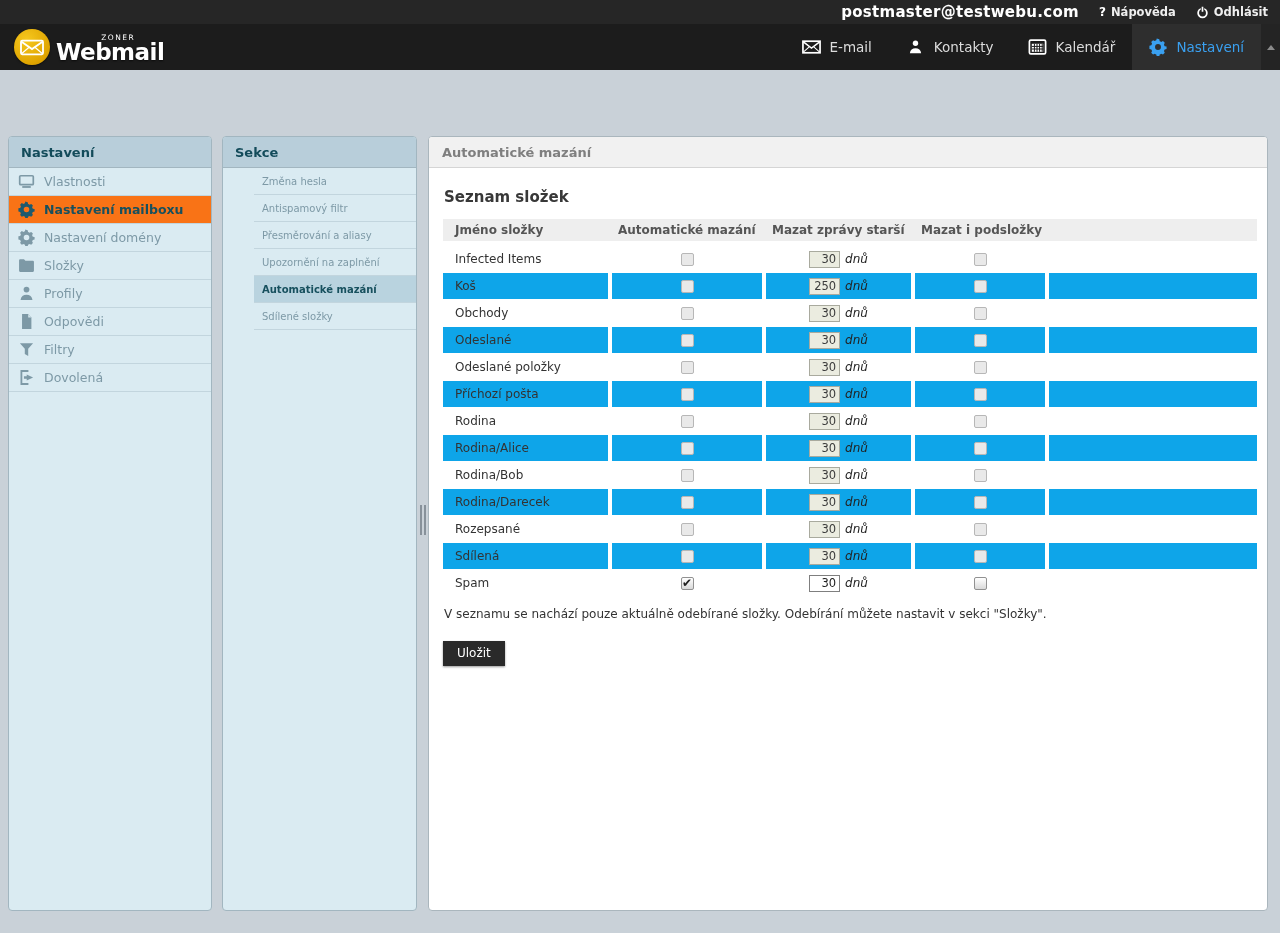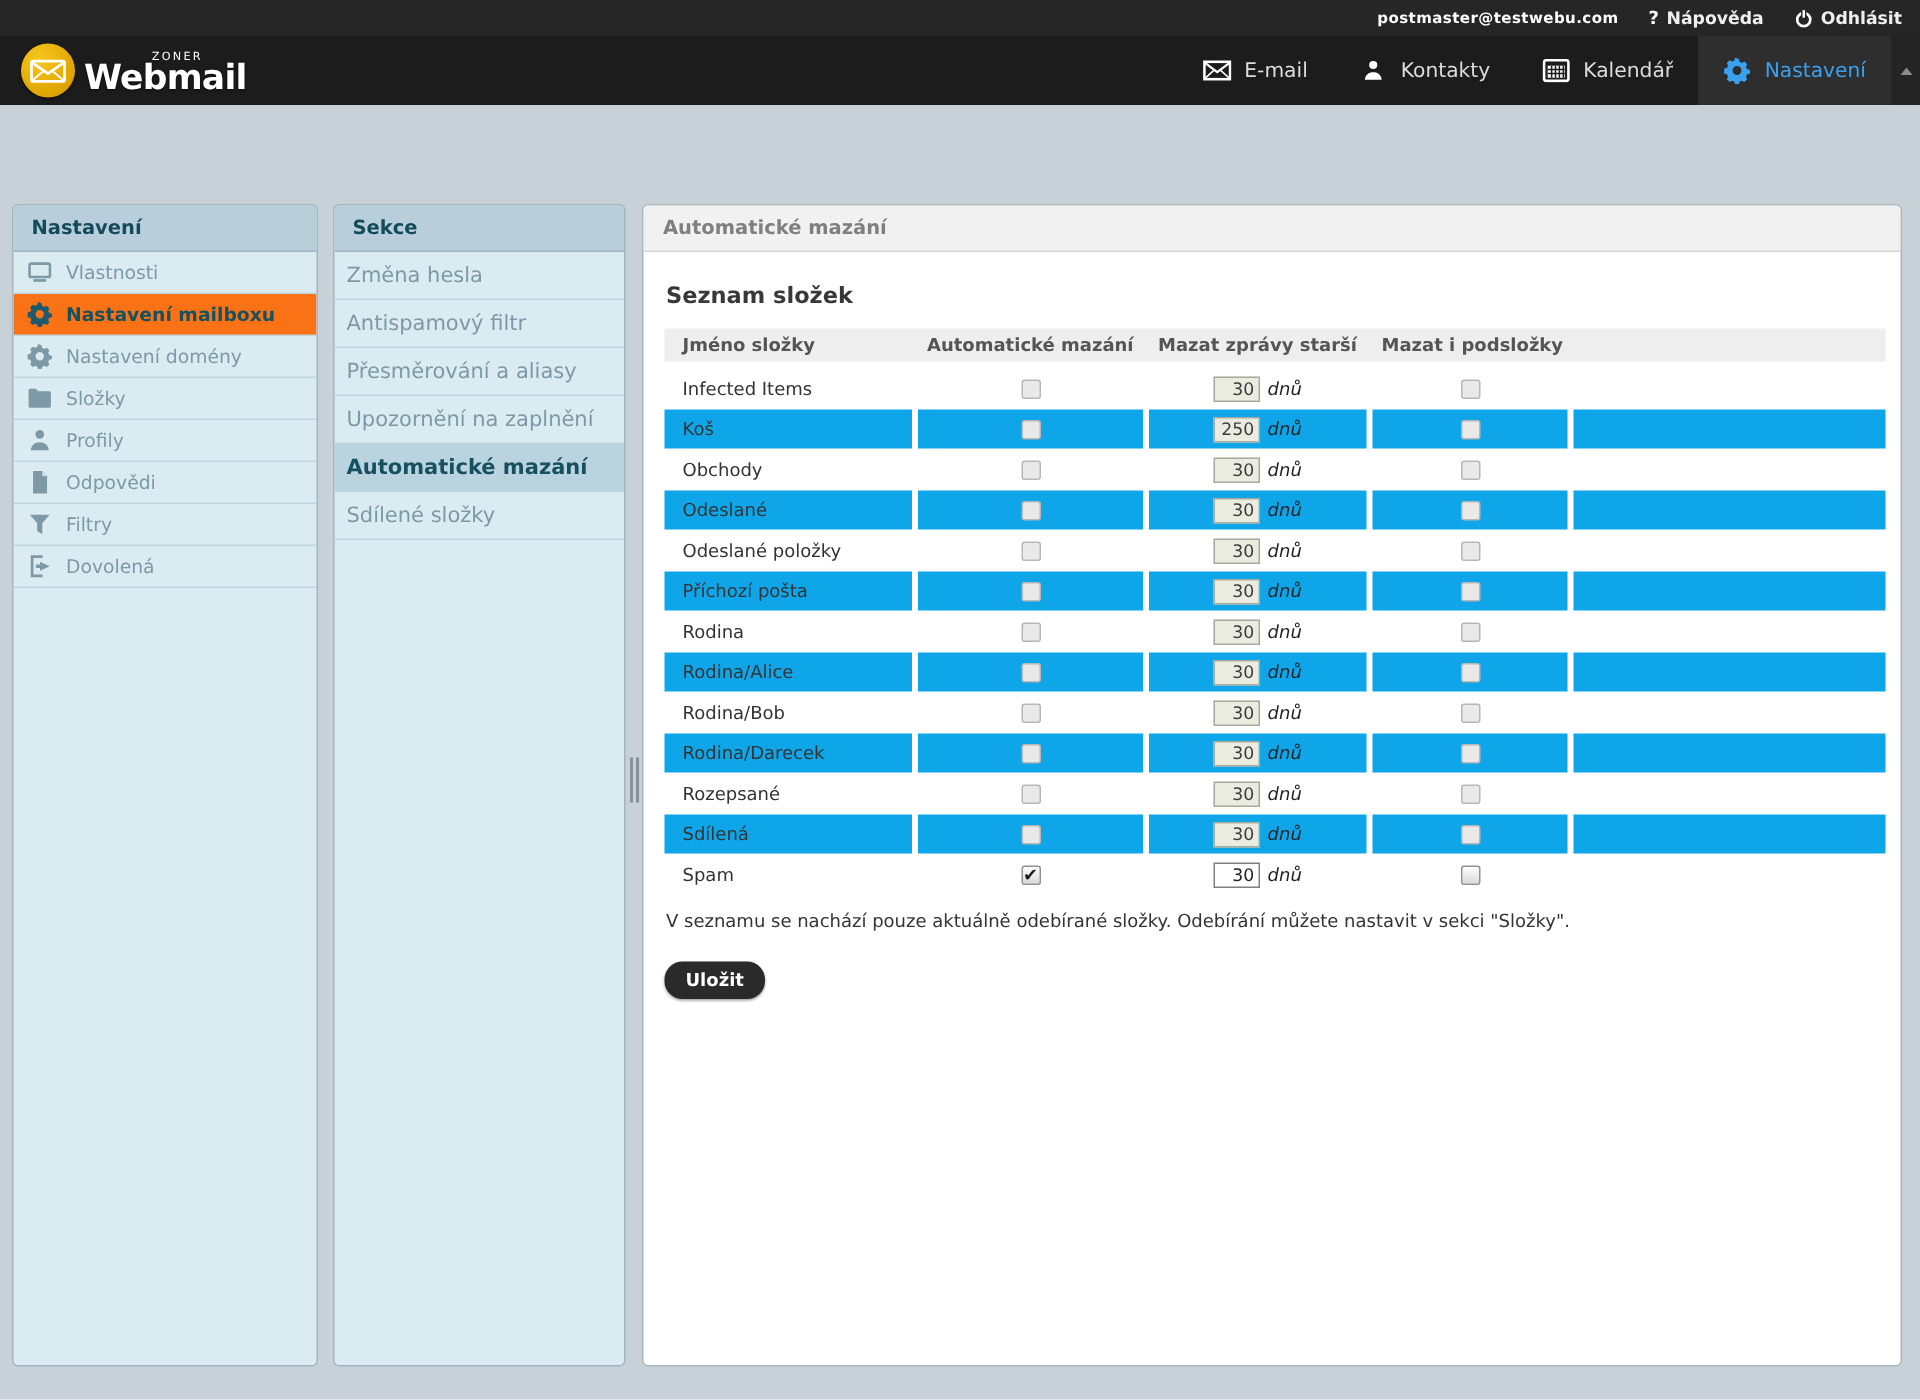--- a/index.html
+++ b/index.html
@@ -1,21 +1,21 @@
 <!DOCTYPE html>
 <html><head>
 <meta charset="utf-8">
 <style>
   * { margin:0; padding:0; box-sizing:border-box; }
   html,body { width:1280px; height:933px; }
   body { font-family:"DejaVu Sans","Liberation Sans",sans-serif; background:#c9d1d8; overflow:hidden; }
 
   
   .topbar { height:24px; background:#262626; display:flex; justify-content:flex-end; align-items:center; gap:20px; padding:0 12px; }
-  .topbar .email { color:#ffffff; font-size:10px; font-weight:bold; letter-spacing:.3px; }
+  .topbar .email { color:#ffffff; font-size:15px; font-weight:bold; letter-spacing:.3px; }
   .top-link { color:#efefef; font-size:11.5px; font-weight:bold; display:flex; align-items:center; gap:5px; cursor:pointer; }
   .qmark { font-weight:bold; font-size:12px; color:#fff; }
   .top-link svg { width:13px; height:13px; color:#fff; }
 
   
   .navbar { height:46px; background:#1c1c1c; display:flex; align-items:stretch; }
   .brand { display:flex; align-items:center; padding-left:14px; gap:4px; cursor:pointer; }
   .logo-circle { width:36px; height:36px; border-radius:50%; background:radial-gradient(circle at 35% 30%, #f6c81e, #dfa400 70%, #c98f00); display:flex; align-items:center; justify-content:center; box-shadow:0 1px 2px rgba(0,0,0,.5); }
   .logo-circle svg { width:24px; height:17px; }
   .brand-text { display:flex; flex-direction:column; align-items:flex-start; margin-left:2px; }
@@ -35,21 +35,21 @@
   .panel-header { background:#b8ceda; color:#134b5a; font-weight:bold; font-size:13px; padding:8px 12px 7px; border-bottom:1px solid #a2b6c0; }
   #left-panel   { left:8px;   width:204px; }
   #section-panel{ left:222px; width:195px; }
   #main-panel   { left:428px; width:840px; background:#ffffff; border-color:#aab6bd; }
 
   .side-item { height:28px; display:flex; align-items:center; gap:9px; padding-left:9px; border-bottom:1px solid #c2d5de; color:#7d99a6; font-size:12.5px; cursor:pointer; }
   .side-item svg { width:17px; height:17px; flex:0 0 17px; }
   .side-item.active { background:#f97316; color:#17505e; font-weight:bold; }
   .side-item.active svg { color:#1d5a6e; }
 
-  .sec-item { padding:8px 8px 7px; border-bottom:1px solid #c2d5de; color:#7d99a6; font-size:14px; cursor:pointer; }
+  .sec-item { padding:8px 8px 7px; border-bottom:1px solid #c2d5de; color:#7d99a6; font-size:10px; cursor:pointer;margin-left:31px; }
   .sec-item.active { background:#b9d3df; color:#17505e; font-weight:bold; }
 
   
   .main-header { background:#f1f1f1; color:#7f7f7f; font-weight:bold; font-size:13px; padding:8px 13px 7px; border-bottom:1px solid #d5d5d5; }
   .main-body { padding:13px 14px; }
   .subtitle { font-size:15px; font-weight:bold; color:#383838; margin:7px 0 13px 1px; }
 
   .tbl { width:814px; }
   .trow { display:flex; gap:4px; height:26px; margin-bottom:1px; align-items:stretch; }
   .thead { background:#eeeeee; height:22px; margin-bottom:5px; }
@@ -63,21 +63,21 @@
   .thead .c-auto, .thead .c-days, .thead .c-sub { justify-content:flex-start; padding-left:6px; }
   .trow.stripe .cell { background:#0ea5e9; }
 
   .cb { width:13px; height:13px; border:1px solid #919191; border-radius:2px; background:linear-gradient(#ffffff,#d9d9d9); display:inline-flex; align-items:center; justify-content:center; font-size:12px; line-height:1; color:#1e1e1e; cursor:pointer; }
   .cb.disabled { border-color:#b7b7b7; background:#e9e9e9; cursor:default; }
   .days-input { width:31px; height:17px; font-family:"DejaVu Sans",sans-serif; font-size:11.5px; text-align:right; padding-right:3px; border:1px solid #7f7f7f; background:#fff; color:#222; }
   .days-input:disabled { background:#ebece0; border:1px solid #a9aa9e; color:#3c3c3c; }
   .unit { font-size:12px; color:#222;font-style:italic; }
 
   .note { font-size:12px; color:#333; margin:11px 0 20px 1px; }
-  .save-btn { background:#2a2a2a; color:#fff; font-family:"DejaVu Sans",sans-serif; font-weight:bold; font-size:12px; border:none; border-radius:12px; padding:5px 14px 6px; cursor:pointer; box-shadow:0 1px 2px rgba(0,0,0,.4); }
+  .save-btn { background:#2a2a2a; color:#fff; font-family:"DejaVu Sans",sans-serif; font-weight:normal; font-size:12px; border:none; border-radius:0; padding:5px 14px 6px; cursor:pointer; box-shadow:0 1px 2px rgba(0,0,0,.4); }
 
   .splitter { position:absolute; left:419px; top:435px; width:8px; height:30px; display:flex; gap:2px; justify-content:center; cursor:col-resize; }
   .splitter i { width:2px; height:30px; background:#87919a; }
 </style>
 </head>
 <body>
 
 <div class="topbar">
   <span class="email">postmaster@testwebu.com</span>
   <span class="top-link">

